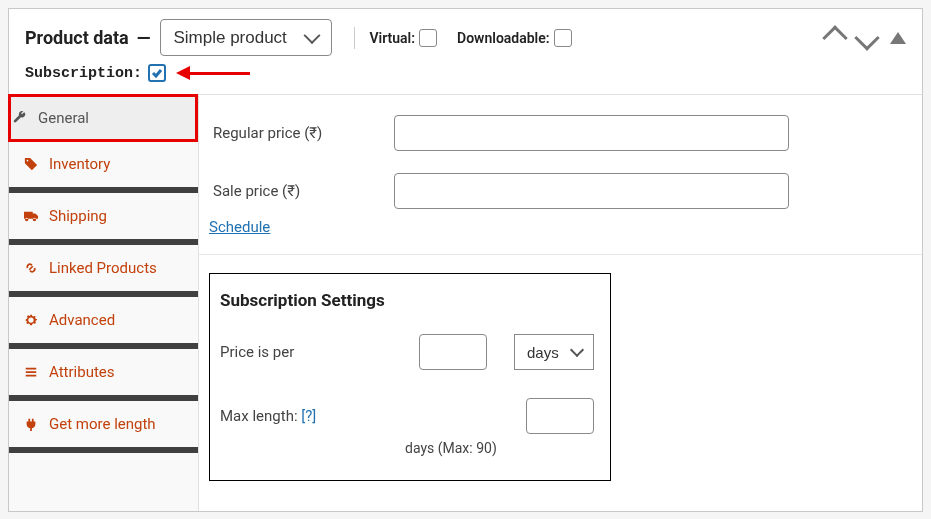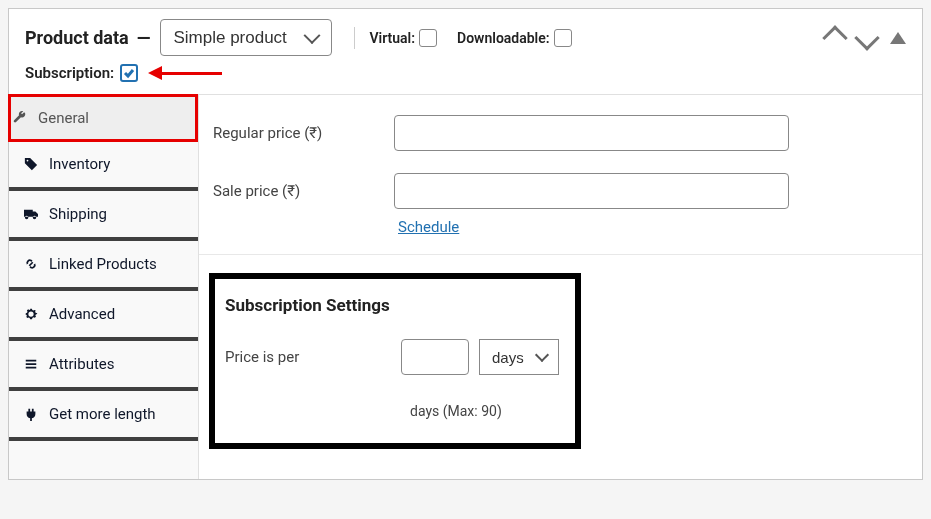--- a/index.html
+++ b/index.html
@@ -13,39 +13,39 @@
 .select-wrap::after { content: ""; position: absolute; right: 14px; top: 50%; width: 10px; height: 10px; border-right: 2px solid #555; border-bottom: 2px solid #555; transform: translateY(-70%) rotate(45deg); pointer-events: none; }
 .vdiv { width: 1px; height: 22px; background: #ccc; margin: 0 14px 0 4px; }
 .opt-label { font-size: 14px; color: #222; font-weight: 600; margin-right: 4px; }
 .opt-check { width: 18px; height: 18px; border: 1px solid #888; border-radius: 3px; background: #fff; margin-right: 20px; display: inline-block; vertical-align: middle; cursor: pointer; }
 .toggle-area { margin-left: auto; display: flex; align-items: center; gap: 14px; color: #555; }
 .chev { width: 18px; height: 18px; border-right: 3px solid #777; border-bottom: 3px solid #777; display: inline-block; }
 .chev.up { transform: rotate(-135deg); }
 .chev.down { transform: rotate(45deg); }
 .tri-up { width: 0; height: 0; border-left: 8px solid transparent; border-right: 8px solid transparent; border-bottom: 12px solid #777; display: inline-block; }
 .sub-row { display: flex; align-items: center; padding: 0 16px 12px 16px; }
-.sub-label { font-size: 15px; color: #222; font-weight: 600; margin-right: 6px; }
+.sub-label { font-size: 15px; color: #222; font-weight: 600; margin-right: 6px; font-family: Liberation Mono, monospace; }
 .sub-check { width: 18px; height: 18px; border: 2px solid #2271b1; border-radius: 3px; background: #fff; display: flex; align-items: center; justify-content: center; }
 .sub-check svg { stroke: #2271b1; stroke-width: 3; fill: none; }
 .arrow-annot { margin-left: 10px; display: flex; align-items: center; }
 .arrow-annot .head { width: 0; height: 0; border-top: 7px solid transparent; border-bottom: 7px solid transparent; border-right: 14px solid #e60000; }
 .arrow-annot .shaft { width: 60px; height: 3px; background: #e60000; }
 .body-area { display: flex; border-top: 1px solid #e0e0e0; }
 .tabs { width: 190px; border-right: 1px solid #e0e0e0; background: #f9f9f9; flex-shrink: 0; }
-.tab { display: flex; align-items: center; gap: 10px; padding: 14px 14px; font-size: 15px; color: #0f172a; border-bottom: 4px solid #404040; cursor: pointer; }
+.tab { display: flex; align-items: center; gap: 10px; padding: 14px 14px; font-size: 15px; color: #c2410c; border-bottom: 6px solid #404040; cursor: pointer; }
 .tab.active { background: #eee; color: #555; border: 3px solid #e60000; position: relative; margin: -1px 0 -1px -1px; padding: 12px 1px; }
 .tab .icon { width: 16px; height: 16px; flex-shrink: 0; display: flex; align-items: center; justify-content: center; }
 .tab .icon svg { fill: currentColor; }
 .content { flex: 1; padding: 20px 10px 30px 10px; }
 .field-row { display: flex; align-items: center; margin-bottom: 22px; }
 .field-label { width: 185px; font-size: 15px; color: #444; padding-left: 4px; }
 .field-input { width: 395px; border: 1px solid #888; border-radius: 4px; height: 36px; padding: 6px 10px; font-size: 15px; }
 .field-input.narrow { width: 68px; }
-.schedule-link { color: #2271b1; text-decoration: underline; font-size: 15px; margin-left: 189px; cursor: pointer; }
-.sub-section { border: 6px solid #000000; padding: 16px 16px 24px 6px; margin-top: 18px; width: 372px; }
+.schedule-link { color: #2271b1; text-decoration: underline; font-size: 15px; cursor: pointer; }
+.sub-section { border: 1px solid #000000; padding: 16px 16px 24px 6px; margin-top: 18px; width: 402px; }
 .sub-heading { font-weight: 700; font-size: 17px; color: #222; margin-bottom: 24px; padding-left: 4px; }
 .sub-field-row { display: flex; align-items: center; margin-bottom: 10px; justify-content: space-between; }
 .sub-label-col { width: 185px; font-size: 15px; color: #444; padding-left: 4px; }
 .help-q { color: #2271b1; }
 .unit-select-wrap { position: relative; display: inline-block; margin-left: 10px; }
 .unit-select { border: 1px solid #888; border-radius: 0; height: 36px; padding: 6px 34px 6px 12px; font-size: 15px; appearance: none; background: #fff; color: #333; }
 .unit-select-wrap::after { content: ""; position: absolute; right: 12px; top: 50%; width: 8px; height: 8px; border-right: 2px solid #555; border-bottom: 2px solid #555; transform: translateY(-70%) rotate(45deg); pointer-events: none; }
 .max-hint { font-size: 14px; color: #444; margin-left: 189px; margin-top: 6px; }
 .sep-line { border-top: 1px solid #e8e8e8; margin: 6px -10px 0 -10px; }
 </style>
@@ -162,17 +162,23 @@
         <div class="sub-heading">Subscription Settings</div>
         <div class="sub-field-row" style="margin-bottom:28px">
           <span class="sub-label-col">Price is per</span>
           <input class="field-input narrow" type="text" style="">
           <span class="unit-select-wrap">
             <select class="unit-select">
               <option>days</option>
             </select>
           </span>
         </div>
+        <div class="sub-field-row" style="margin-bottom:4px">
+          <span class="sub-label-col">
+            <span>Max length: </span><span class="help-q">[?]</span>
+          </span>
+          <input class="field-input narrow" type="text" style="">
+        </div>
         <div class="max-hint">days (Max: 90)</div>
       </div>
     </div>
   </div>
 </div>
 
 </body></html>

